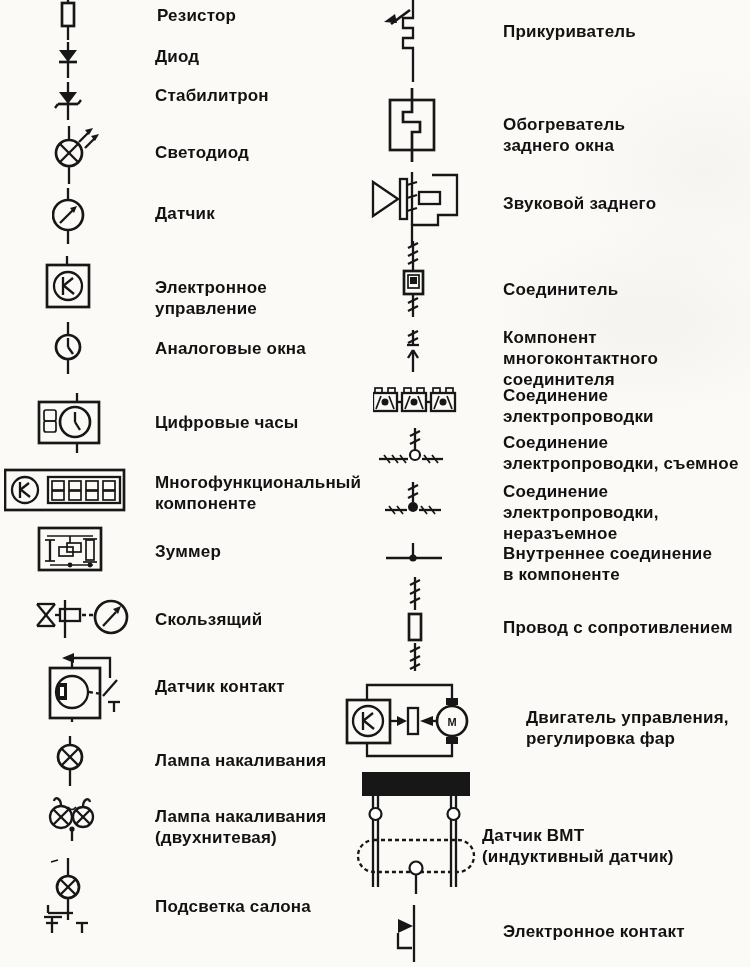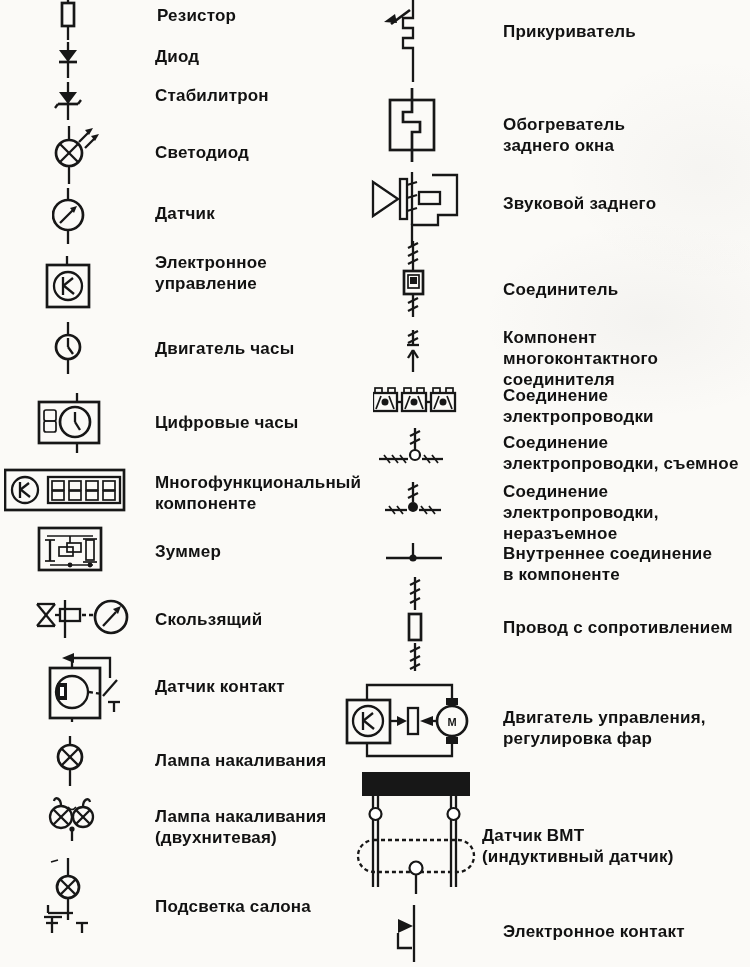--- a/index.html
+++ b/index.html
@@ -228,23 +228,23 @@
       <line class="s" x1="34" y1="67" x2="46" y2="67"></line>
       <line class="s" x1="40" y1="67" x2="40" y2="77"></line>
     </svg>
   </div>
 
   <div class="lbl" style="left:157px;top:5px">Резистор</div>
   <div class="lbl" style="left:155px;top:46px">Диод</div>
   <div class="lbl" style="left:155px;top:85px">Стабилитрон</div>
   <div class="lbl" style="left:155px;top:142px">Светодиод</div>
   <div class="lbl" style="left:155px;top:203px">Датчик</div>
-  <div class="lbl" style="left:155px;top:252px">Электронное
+  <div class="lbl" style="left:155px;top:277px">Электронное
 управление</div>
-  <div class="lbl" style="left:155px;top:338px">Двигатель часы</div>
+  <div class="lbl" style="left:155px;top:338px">Аналоговые окна</div>
   <div class="lbl" style="left:155px;top:412px">Цифровые часы</div>
   <div class="lbl" style="left:155px;top:472px">Многофункциональный
 компоненте</div>
   <div class="lbl" style="left:155px;top:541px">Зуммер</div>
   <div class="lbl" style="left:155px;top:609px">Скользящий</div>
   <div class="lbl" style="left:155px;top:676px">Датчик контакт</div>
   <div class="lbl" style="left:155px;top:750px">Лампа накаливания</div>
   <div class="lbl" style="left:155px;top:806px">Лампа накаливания
 (двухнитевая)</div>
   <div class="lbl" style="left:155px;top:896px">Подсветка салона</div>
@@ -436,19 +436,19 @@
   <div class="lbl" style="left:503px;top:385px">Соединение
 электропроводки</div>
   <div class="lbl" style="left:503px;top:432px">Соединение
 электропроводки, съемное</div>
   <div class="lbl" style="left:503px;top:481px">Соединение
 электропроводки,
 неразъемное</div>
   <div class="lbl" style="left:503px;top:543px">Внутреннее соединение
 в компоненте</div>
   <div class="lbl" style="left:503px;top:617px">Провод с сопротивлением</div>
-  <div class="lbl" style="left:503px;top:707px">Двигатель управления,
+  <div class="lbl" style="left:526px;top:707px">Двигатель управления,
 регулировка фар</div>
   <div class="lbl" style="left:482px;top:825px">Датчик ВМТ
 (индуктивный датчик)</div>
   <div class="lbl" style="left:503px;top:921px">Электронное контакт</div>
 
 </div>
 
 </body></html>

